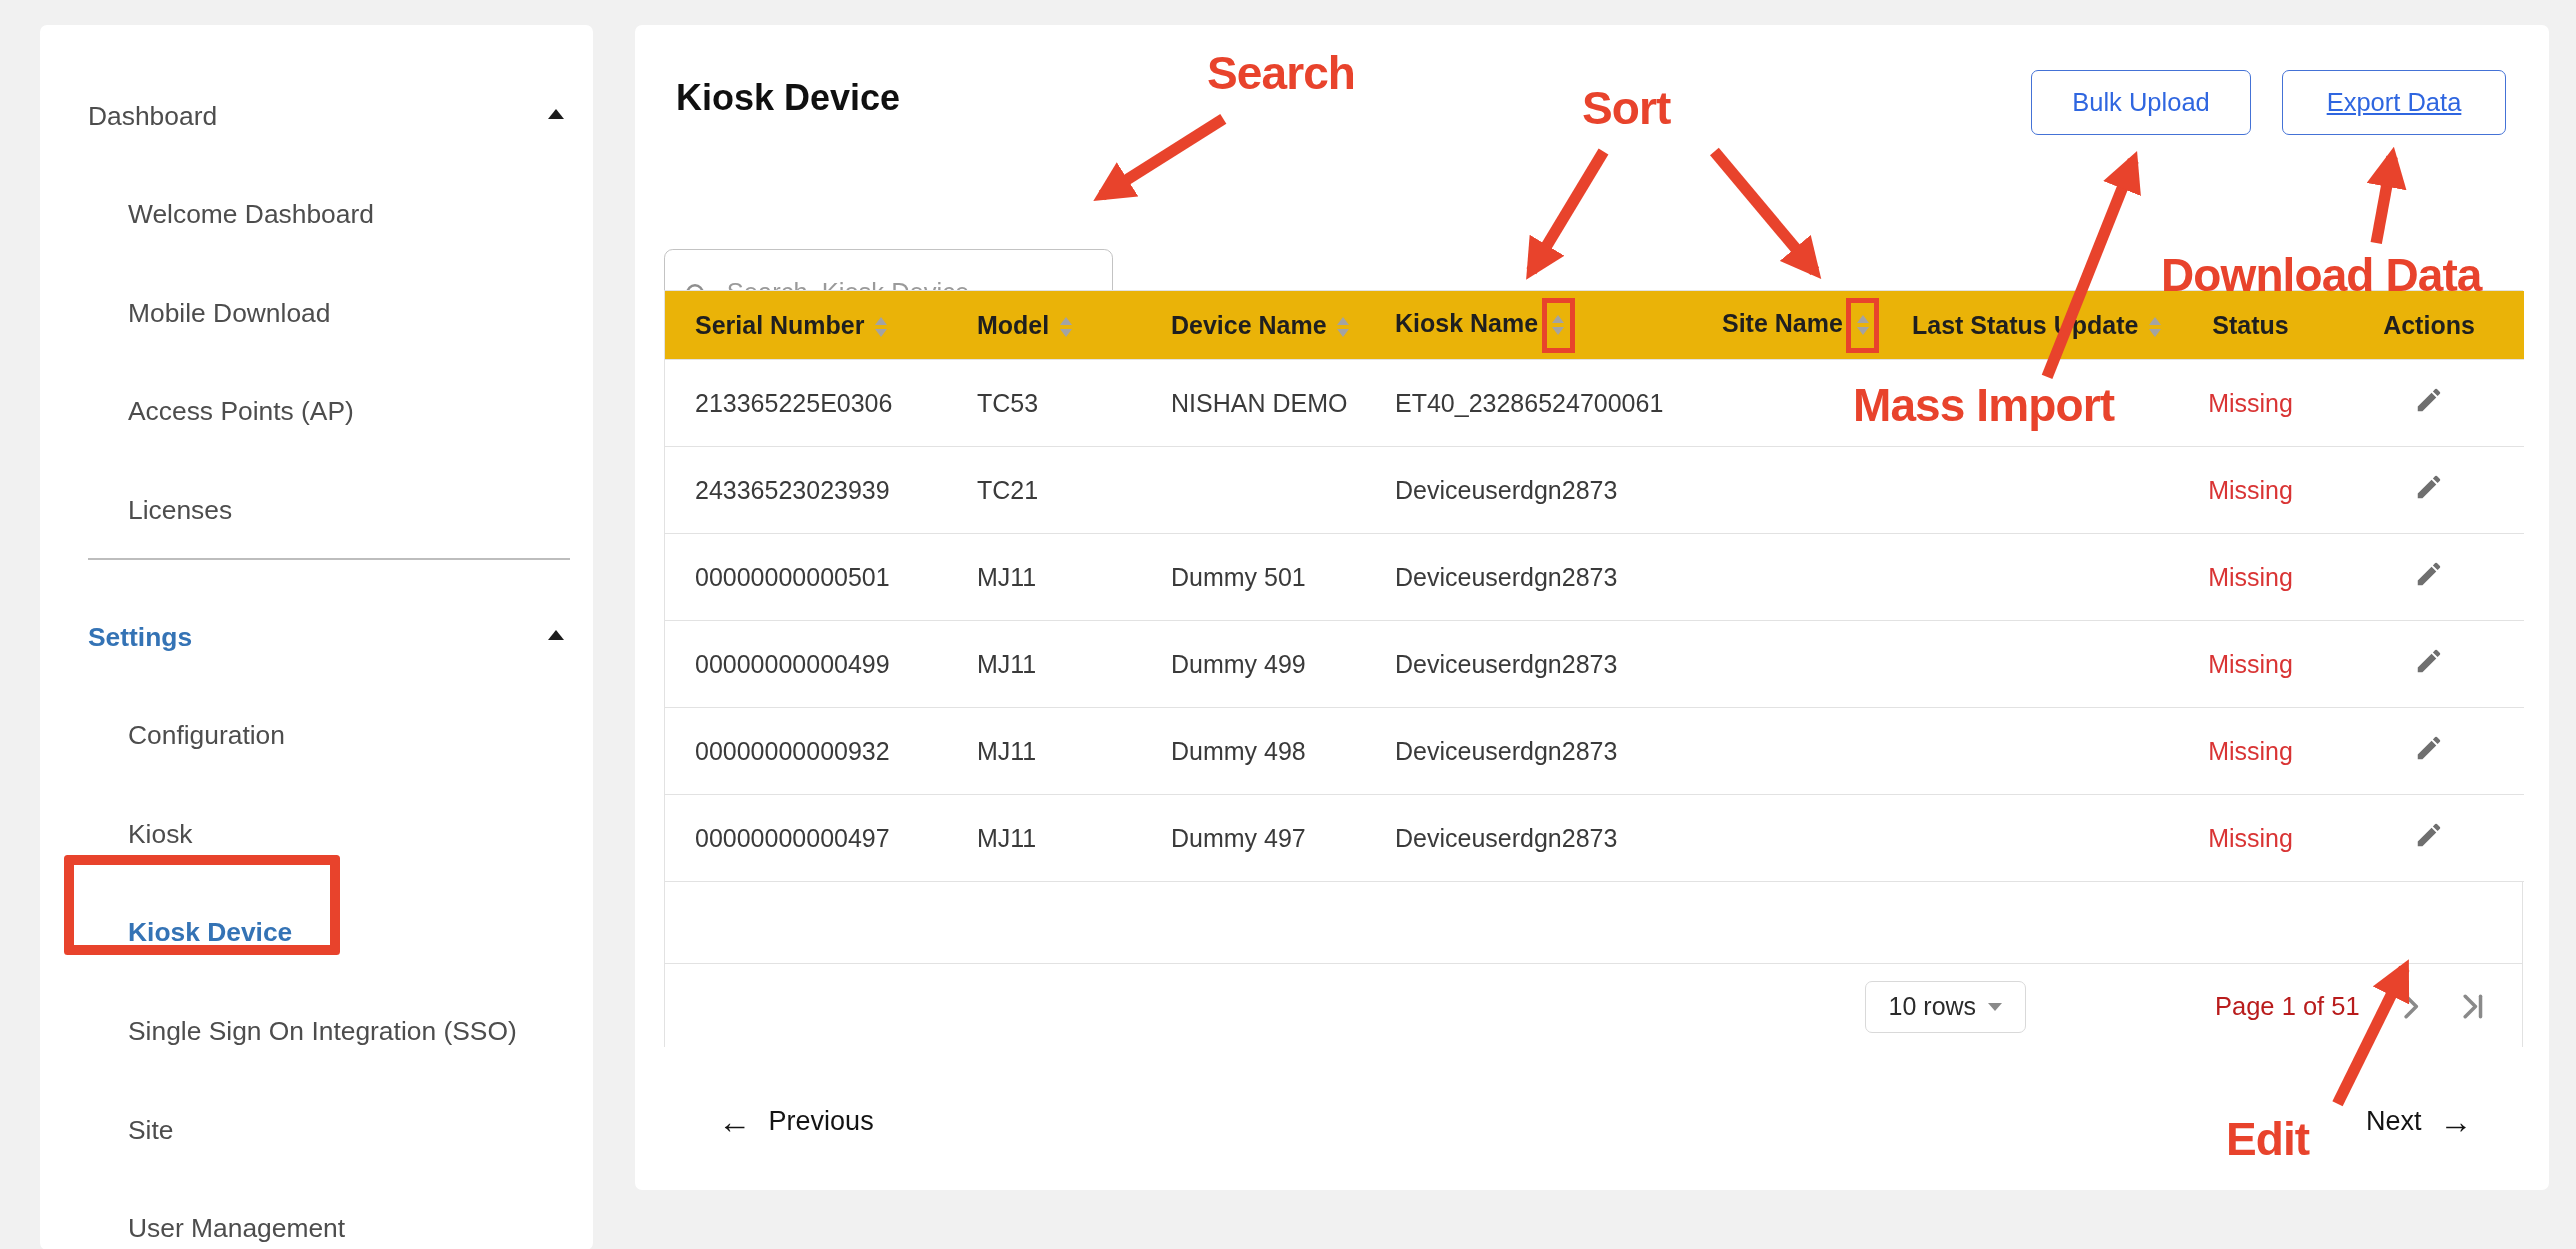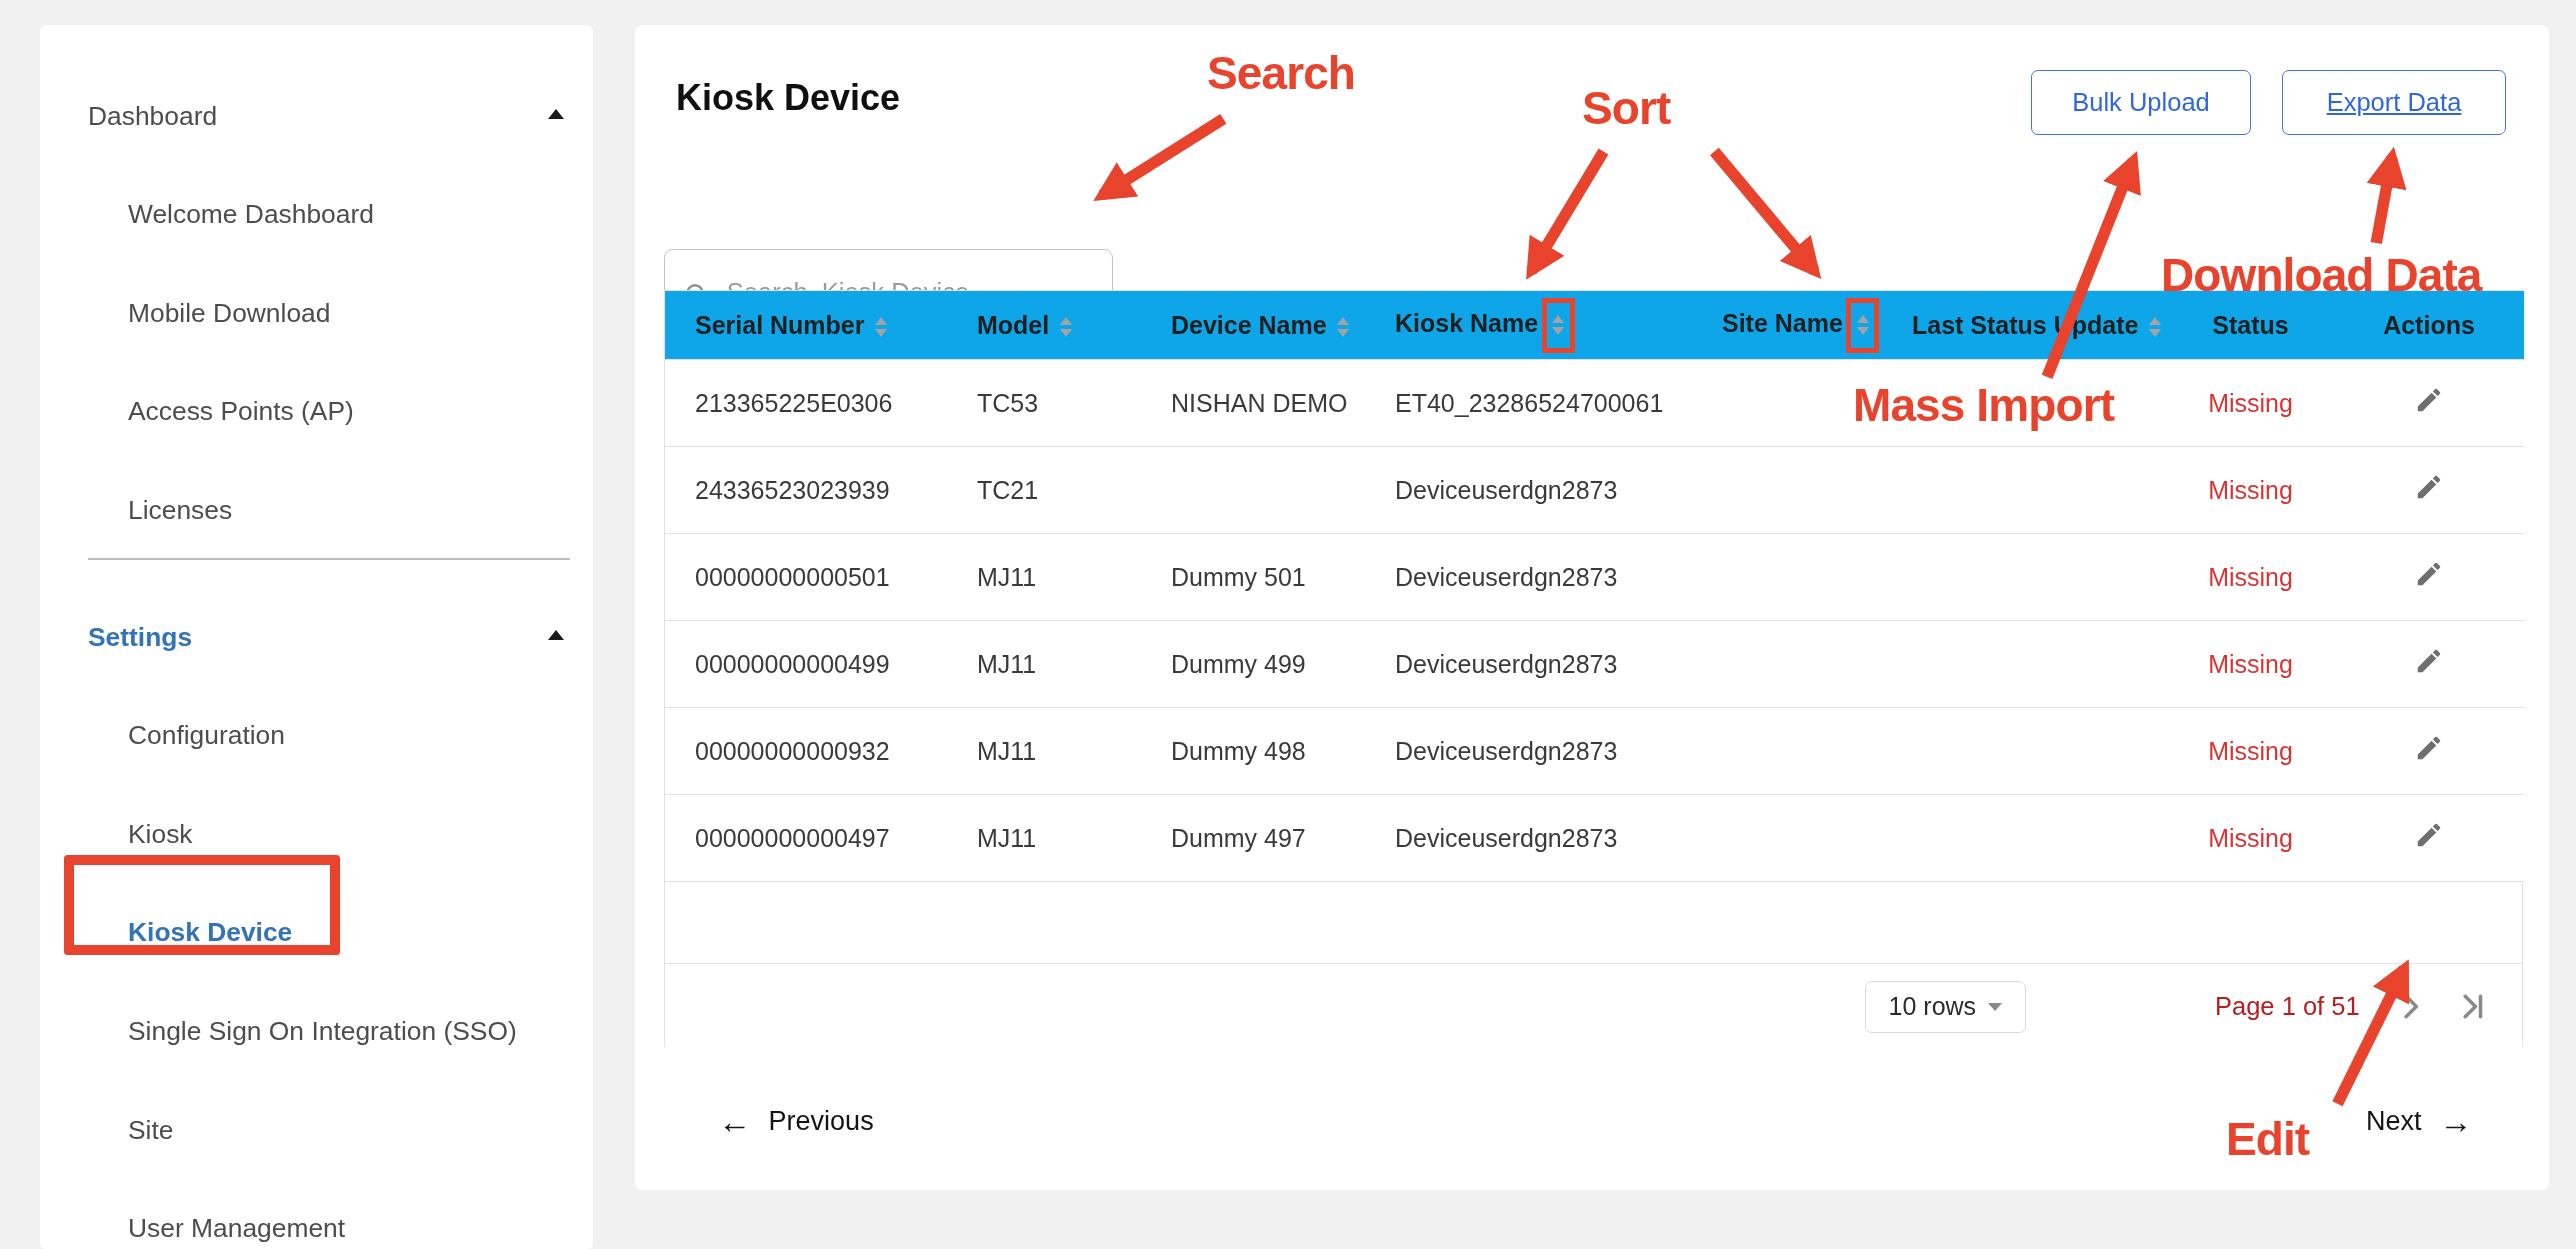--- a/index.html
+++ b/index.html
@@ -24,21 +24,21 @@
   .search-box{position:absolute;box-sizing:border-box;border:1.8px solid #c3c3c3;border-radius:8.8px;background:#fff;
               display:flex;align-items:flex-end;padding-left:19.4px;margin-top:40px;}
   .search-box input{border:none;outline:none;font-size:25.5px;color:#444;margin-left:14px;width:352px;
                     font-family:"Liberation Sans",sans-serif;background:transparent;}
   .search-box input::placeholder{color:#9a9a9a;}
 
   
   .tbl{position:absolute;box-sizing:border-box;border:0.9px solid #e2e2e2;background:#fff;}
   table{border-collapse:collapse;table-layout:fixed;width:1857px;}
   th,td{padding:0 0 0 30px;font-size:25px;text-align:left;overflow:hidden;white-space:nowrap;}
-  thead th{height:68px;background:#0ea5e9;color:#1f1f1f;font-weight:700;border-bottom:0.9px solid #e2e2e2;}
+  thead th{height:68px;background:#eab308;color:#1f1f1f;font-weight:700;border-bottom:0.9px solid #e2e2e2;}
   tbody td{height:86px;color:#3a3a3a;border-bottom:0.9px solid #e2e2e2;background:#fff;}
   th.center,td.center{text-align:center;padding:0;}
   .sort-wrap{display:inline-flex;flex-direction:column;align-items:center;justify-content:center;
              margin-left:10.6px;vertical-align:middle;gap:4.4px;}
   .st-up{width:0;height:0;border-left:6.2px solid transparent;border-right:6.2px solid transparent;border-bottom:8px solid #a3a3a3;}
   .st-dn{width:0;height:0;border-left:6.2px solid transparent;border-right:6.2px solid transparent;border-top:8px solid #a3a3a3;}
   .sort-redbox{display:inline-flex;align-items:center;justify-content:center;vertical-align:middle;
                box-sizing:border-box;width:33px;height:55px;border:5.3px solid #E8432C;margin-left:3.5px;}
   .sort-redbox .sort-wrap{margin-left:0;}
   .status-missing{color:#D93434;font-weight:500;}

